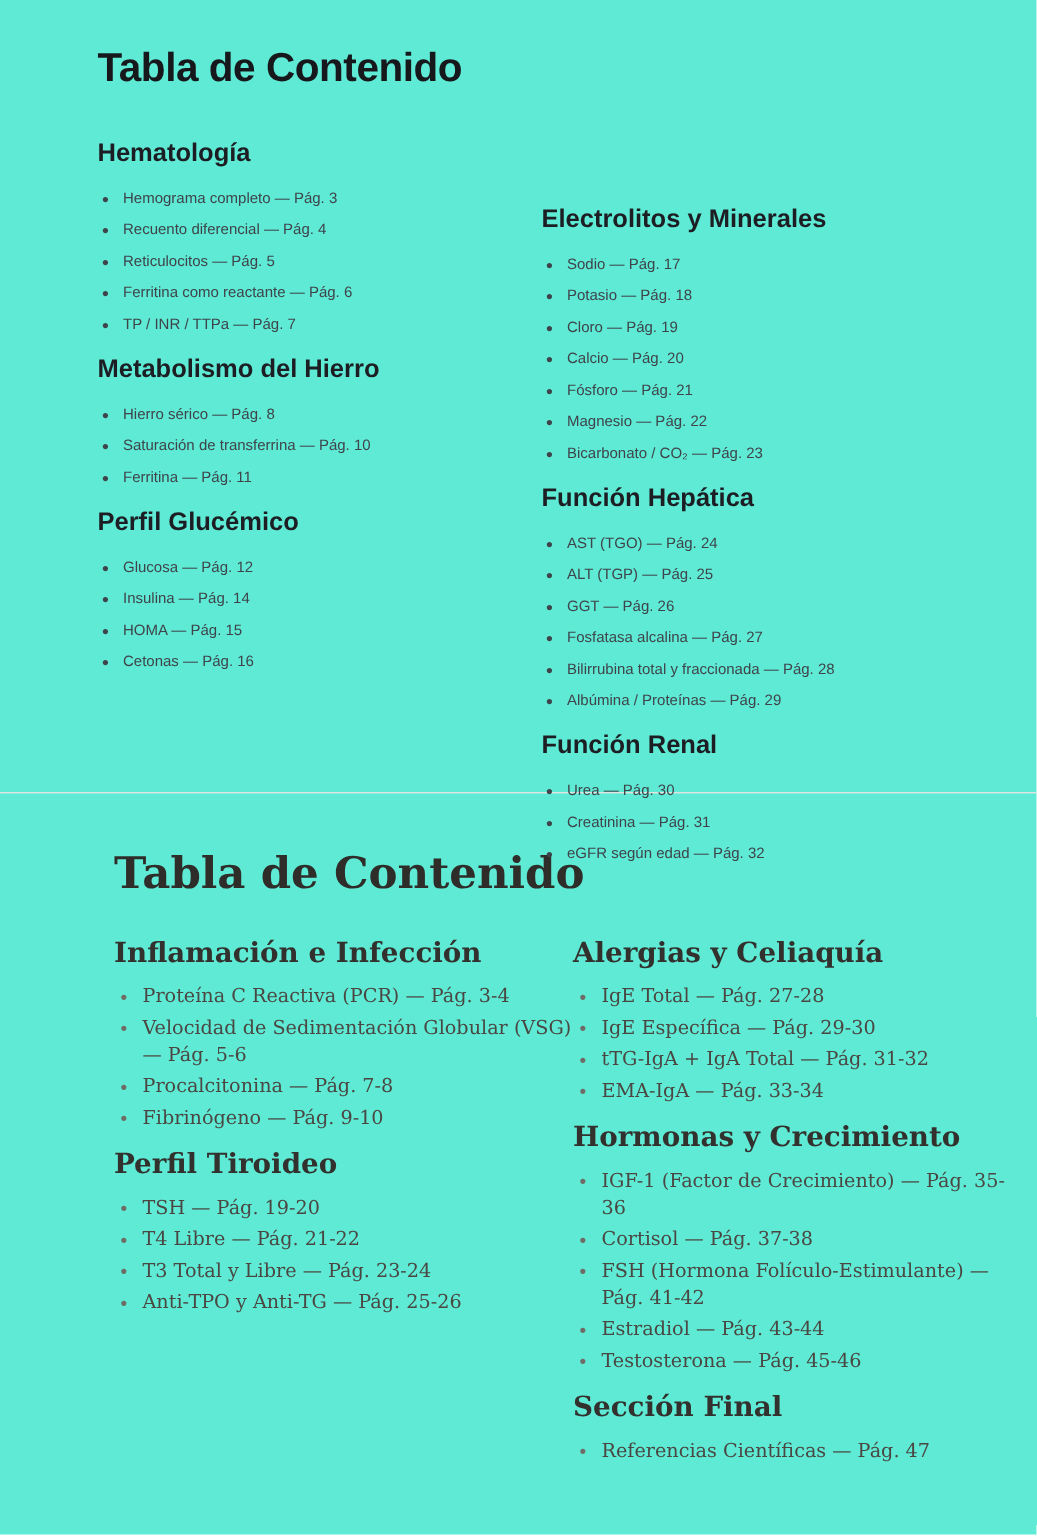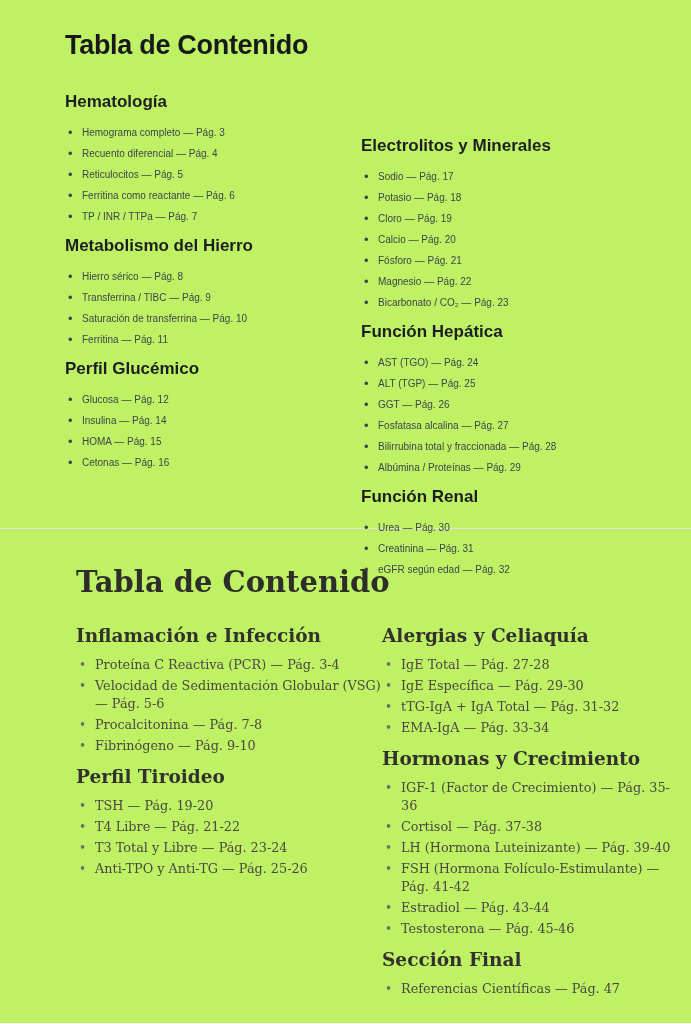--- a/index.html
+++ b/index.html
@@ -8,21 +8,21 @@
     background: #ffffff;
   }
   body {
     width: 691px;
     height: 1024px;
     overflow: hidden;
     position: relative;
   }
   .page {
     box-sizing: border-box;
-    background: #bef264;
+    background: #5eead4;
   }
 
   
   .page-sans {
     height: 529px;
     border-bottom: 1px solid #e3e3e0;
     padding: 30px 20px 0 65px;
     font-family: "Liberation Sans", "DejaVu Sans", sans-serif;
   }
   .page-sans .doc-title {
@@ -129,21 +129,20 @@
             <li class="toc-item">Recuento diferencial — Pág. 4</li>
             <li class="toc-item">Reticulocitos — Pág. 5</li>
             <li class="toc-item">Ferritina como reactante — Pág. 6</li>
             <li class="toc-item">TP / INR / TTPa — Pág. 7</li>
           </ul>
         </div>
         <div class="toc-section">
           <h2 class="sec-heading">Metabolismo del Hierro</h2>
           <ul class="toc-list">
             <li class="toc-item">Hierro sérico — Pág. 8</li>
-            <li class="toc-item">Transferrina / TIBC — Pág. 9</li>
             <li class="toc-item">Saturación de transferrina — Pág. 10</li>
             <li class="toc-item">Ferritina — Pág. 11</li>
           </ul>
         </div>
         <div class="toc-section">
           <h2 class="sec-heading">Perfil Glucémico</h2>
           <ul class="toc-list">
             <li class="toc-item">Glucosa — Pág. 12</li>
             <li class="toc-item">Insulina — Pág. 14</li>
             <li class="toc-item">HOMA — Pág. 15</li>
@@ -218,21 +217,20 @@
             <li class="toc-item">IgE Específica — Pág. 29-30</li>
             <li class="toc-item">tTG-IgA + IgA Total — Pág. 31-32</li>
             <li class="toc-item">EMA-IgA — Pág. 33-34</li>
           </ul>
         </div>
         <div class="toc-section">
           <h2 class="sec-heading">Hormonas y Crecimiento</h2>
           <ul class="toc-list">
             <li class="toc-item">IGF-1 (Factor de Crecimiento) — Pág. 35-36</li>
             <li class="toc-item">Cortisol — Pág. 37-38</li>
-            <li class="toc-item">LH (Hormona Luteinizante) — Pág. 39-40</li>
             <li class="toc-item">FSH (Hormona Folículo-Estimulante) — Pág. 41-42</li>
             <li class="toc-item">Estradiol — Pág. 43-44</li>
             <li class="toc-item">Testosterona — Pág. 45-46</li>
           </ul>
         </div>
         <div class="toc-section">
           <h2 class="sec-heading">Sección Final</h2>
           <ul class="toc-list">
             <li class="toc-item">Referencias Científicas — Pág. 47</li>
           </ul>

